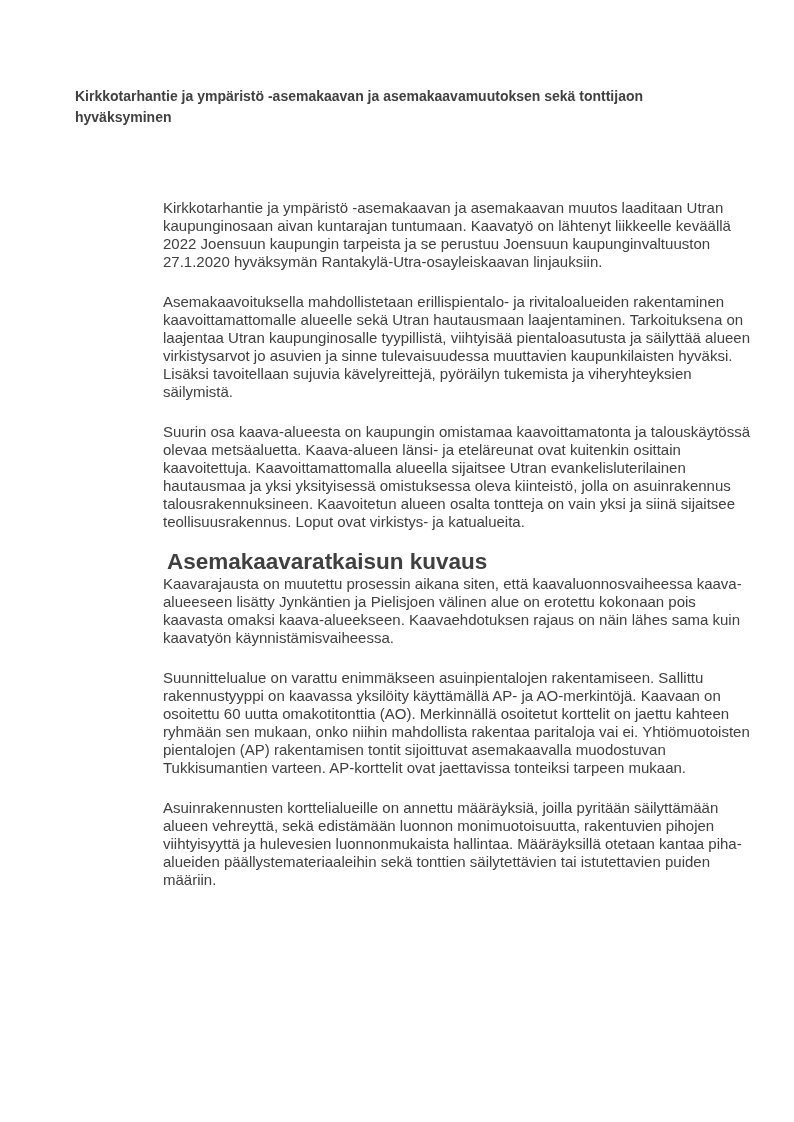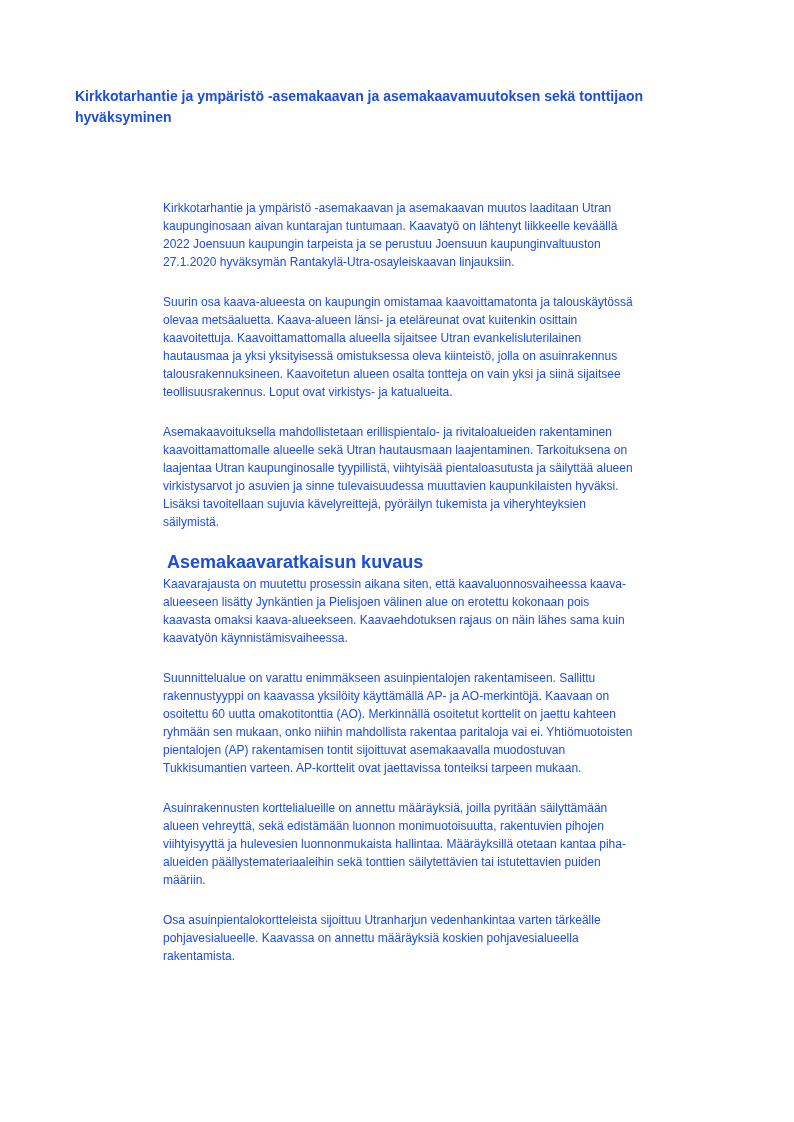--- a/index.html
+++ b/index.html
@@ -6,21 +6,21 @@
     margin: 0;
     padding: 0;
     background: #888;
   }
   .page {
     position: relative;
     width: 794px;
     height: 1122px;
     background: #ffffff;
     font-family: "Liberation Sans", sans-serif;
-    color: #1d4ed8;
+    color: #404040;
     overflow: hidden;
   }
   .doc-title {
     position: absolute;
     left: 75px;
     top: 86px;
     width: 640px;
     font-size: 14px;
     line-height: 21px;
     font-weight: bold;
@@ -33,21 +33,21 @@
     width: 400px;
     font-size: 13.5px;
     line-height: 18px;
     font-weight: normal;
   }
   .doc-body {
     position: absolute;
     left: 163px;
     top: 199px;
     width: 592px;
-    font-size: 12px;
+    font-size: 15px;
     line-height: 18px;
   }
   .doc-body .para {
     white-space: pre-line;
     margin: 0 0 22px 0;
   }
   .doc-body .section-heading {
     font-weight: bold;
     margin: 4px;
     line-height: 18px;
@@ -62,33 +62,33 @@
 hyväksyminen</div>
 
 
   <div class="doc-body">
 
     <p class="para">Kirkkotarhantie ja ympäristö -asemakaavan ja asemakaavan muutos laaditaan Utran
 kaupunginosaan aivan kuntarajan tuntumaan. Kaavatyö on lähtenyt liikkeelle keväällä
 2022 Joensuun kaupungin tarpeista ja se perustuu Joensuun kaupunginvaltuuston
 27.1.2020 hyväksymän Rantakylä-Utra-osayleiskaavan linjauksiin.</p>
 
+    <p class="para">Asemakaavoituksella mahdollistetaan erillispientalo- ja rivitaloalueiden rakentaminen
+kaavoittamattomalle alueelle sekä Utran hautausmaan laajentaminen. Tarkoituksena on
+laajentaa Utran kaupunginosalle tyypillistä, viihtyisää pientaloasutusta ja säilyttää alueen
+virkistysarvot jo asuvien ja sinne tulevaisuudessa muuttavien kaupunkilaisten hyväksi.
+Lisäksi tavoitellaan sujuvia kävelyreittejä, pyöräilyn tukemista ja viheryhteyksien
+säilymistä.</p>
+
     <p class="para">Suurin osa kaava-alueesta on kaupungin omistamaa kaavoittamatonta ja talouskäytössä
 olevaa metsäaluetta. Kaava-alueen länsi- ja eteläreunat ovat kuitenkin osittain
 kaavoitettuja. Kaavoittamattomalla alueella sijaitsee Utran evankelisluterilainen
 hautausmaa ja yksi yksityisessä omistuksessa oleva kiinteistö, jolla on asuinrakennus
 talousrakennuksineen. Kaavoitetun alueen osalta tontteja on vain yksi ja siinä sijaitsee
 teollisuusrakennus. Loput ovat virkistys- ja katualueita.</p>
-
-    <p class="para">Asemakaavoituksella mahdollistetaan erillispientalo- ja rivitaloalueiden rakentaminen
-kaavoittamattomalle alueelle sekä Utran hautausmaan laajentaminen. Tarkoituksena on
-laajentaa Utran kaupunginosalle tyypillistä, viihtyisää pientaloasutusta ja säilyttää alueen
-virkistysarvot jo asuvien ja sinne tulevaisuudessa muuttavien kaupunkilaisten hyväksi.
-Lisäksi tavoitellaan sujuvia kävelyreittejä, pyöräilyn tukemista ja viheryhteyksien
-säilymistä.</p>
 
     <h2 class="section-heading">Asemakaavaratkaisun kuvaus</h2>
 
     <p class="para">Kaavarajausta on muutettu prosessin aikana siten, että kaavaluonnosvaiheessa kaava-
 alueeseen lisätty Jynkäntien ja Pielisjoen välinen alue on erotettu kokonaan pois
 kaavasta omaksi kaava-alueekseen. Kaavaehdotuksen rajaus on näin lähes sama kuin
 kaavatyön käynnistämisvaiheessa.</p>
 
     <p class="para">Suunnittelualue on varattu enimmäkseen asuinpientalojen rakentamiseen. Sallittu
 rakennustyyppi on kaavassa yksilöity käyttämällä AP- ja AO-merkintöjä. Kaavaan on
@@ -96,20 +96,17 @@
 ryhmään sen mukaan, onko niihin mahdollista rakentaa paritaloja vai ei. Yhtiömuotoisten
 pientalojen (AP) rakentamisen tontit sijoittuvat asemakaavalla muodostuvan
 Tukkisumantien varteen. AP-korttelit ovat jaettavissa tonteiksi tarpeen mukaan.</p>
 
     <p class="para">Asuinrakennusten korttelialueille on annettu määräyksiä, joilla pyritään säilyttämään
 alueen vehreyttä, sekä edistämään luonnon monimuotoisuutta, rakentuvien pihojen
 viihtyisyyttä ja hulevesien luonnonmukaista hallintaa. Määräyksillä otetaan kantaa piha-
 alueiden päällystemateriaaleihin sekä tonttien säilytettävien tai istutettavien puiden
 määriin.</p>
 
-    <p class="para">Osa asuinpientalokortteleista sijoittuu Utranharjun vedenhankintaa varten tärkeälle
-pohjavesialueelle. Kaavassa on annettu määräyksiä koskien pohjavesialueella
-rakentamista.</p>
 
 
   </div>
 
 </div>
 
 </body></html>

